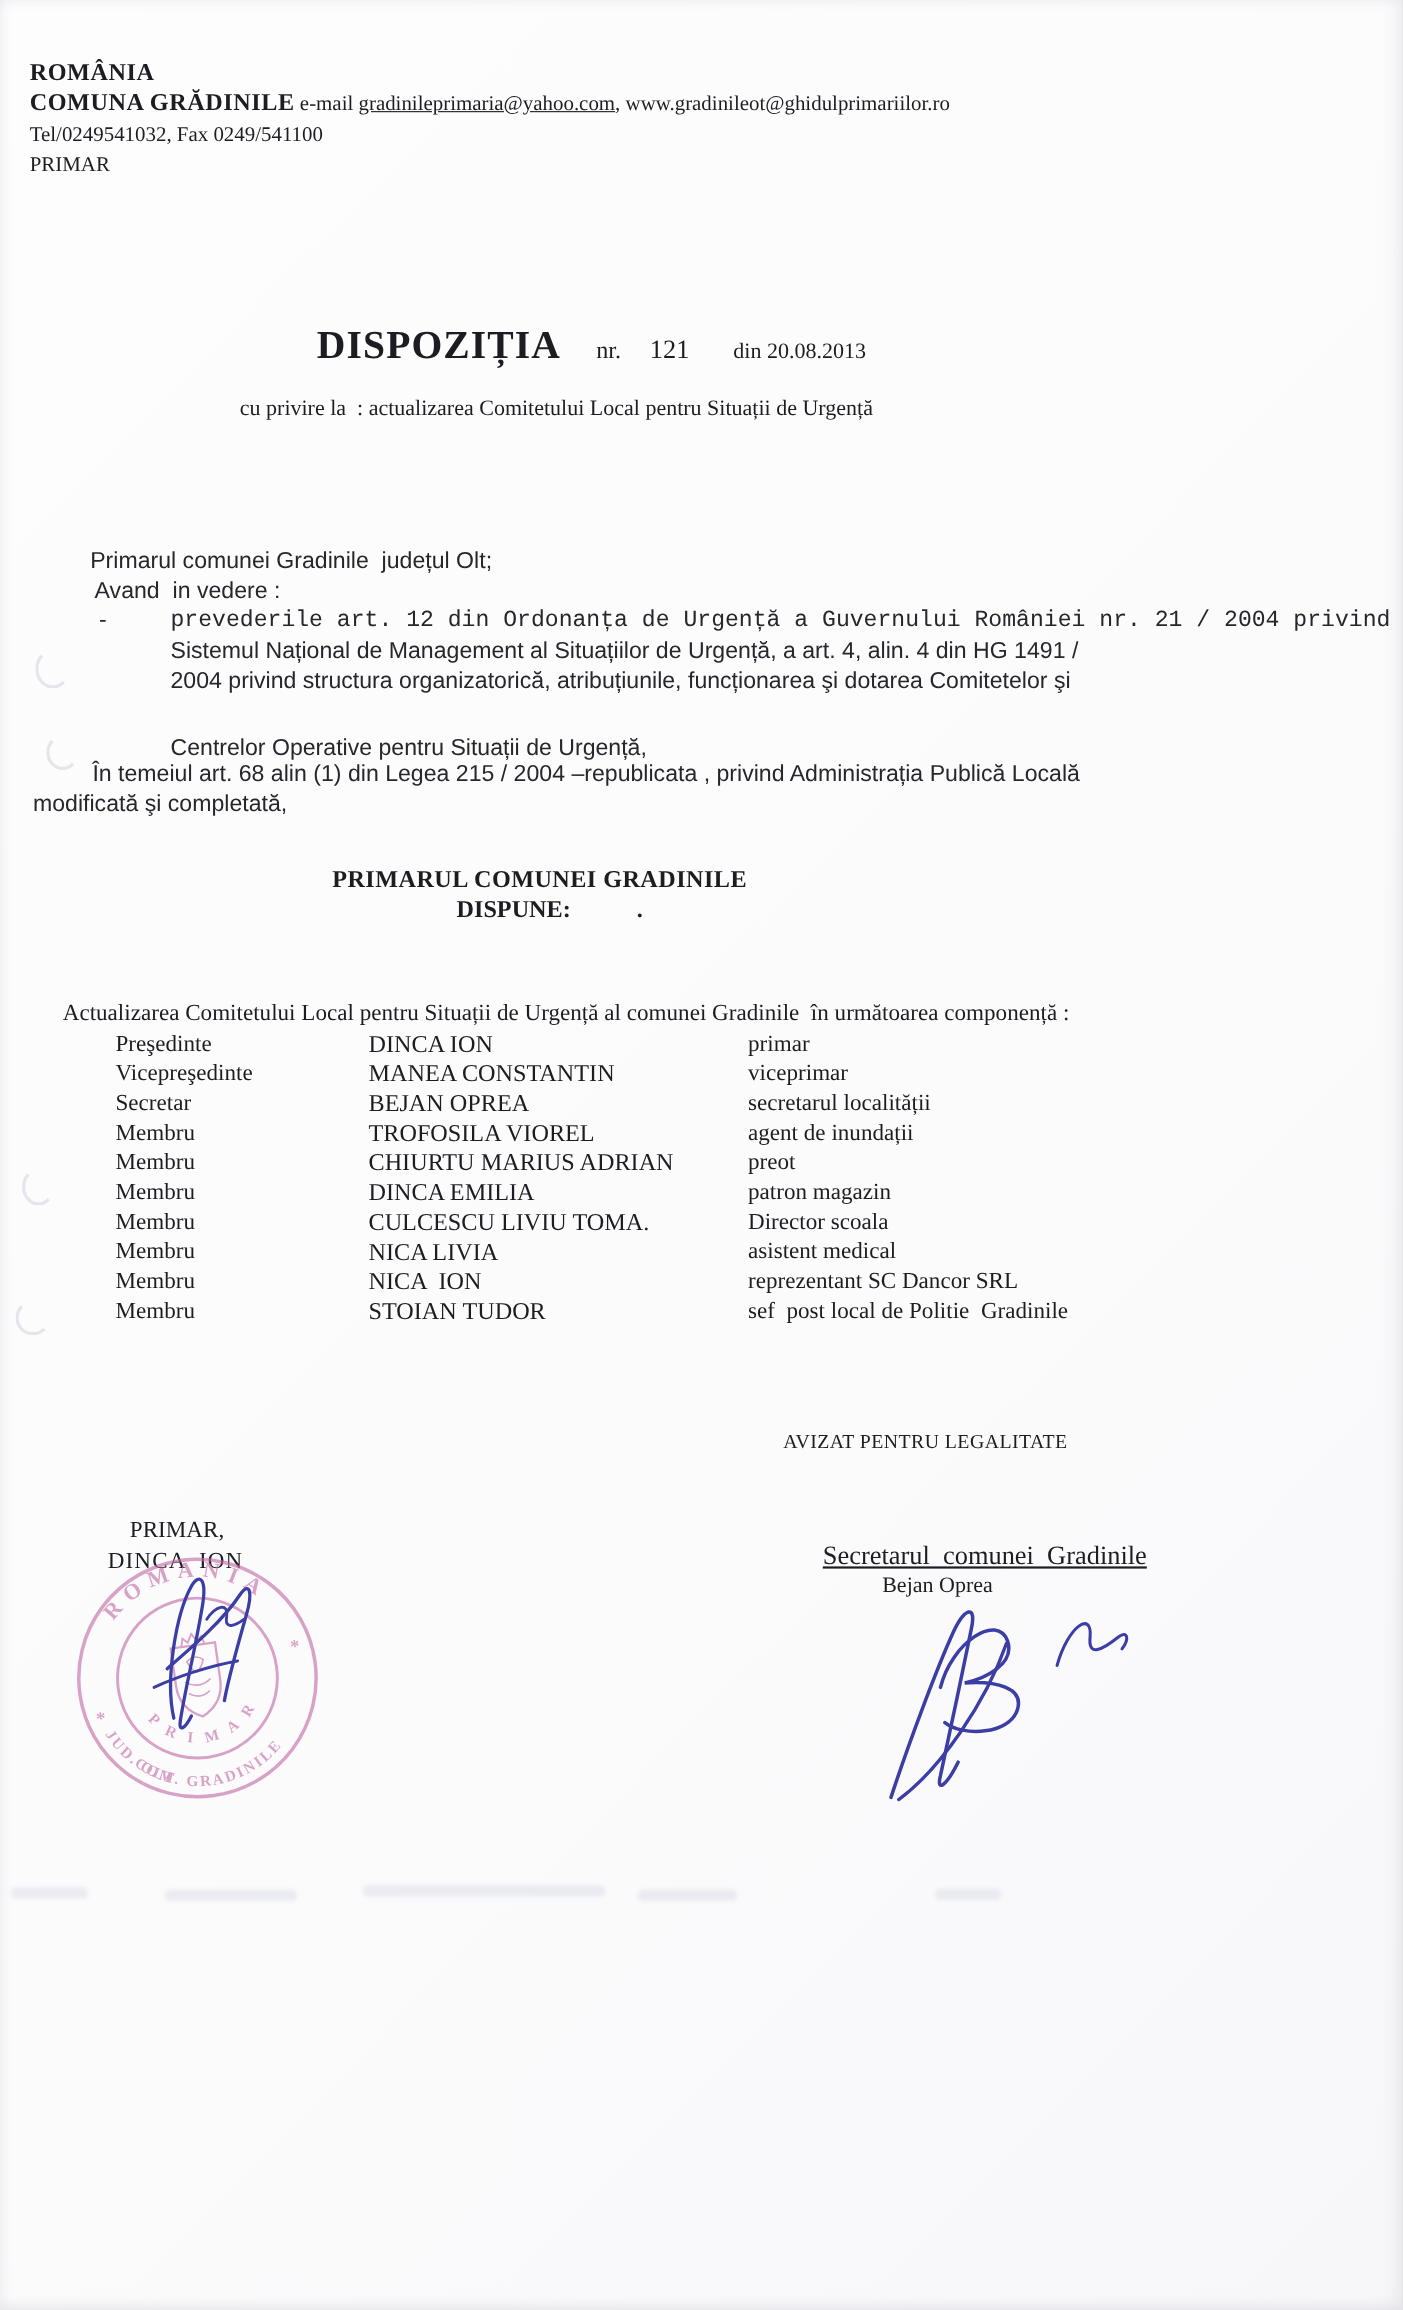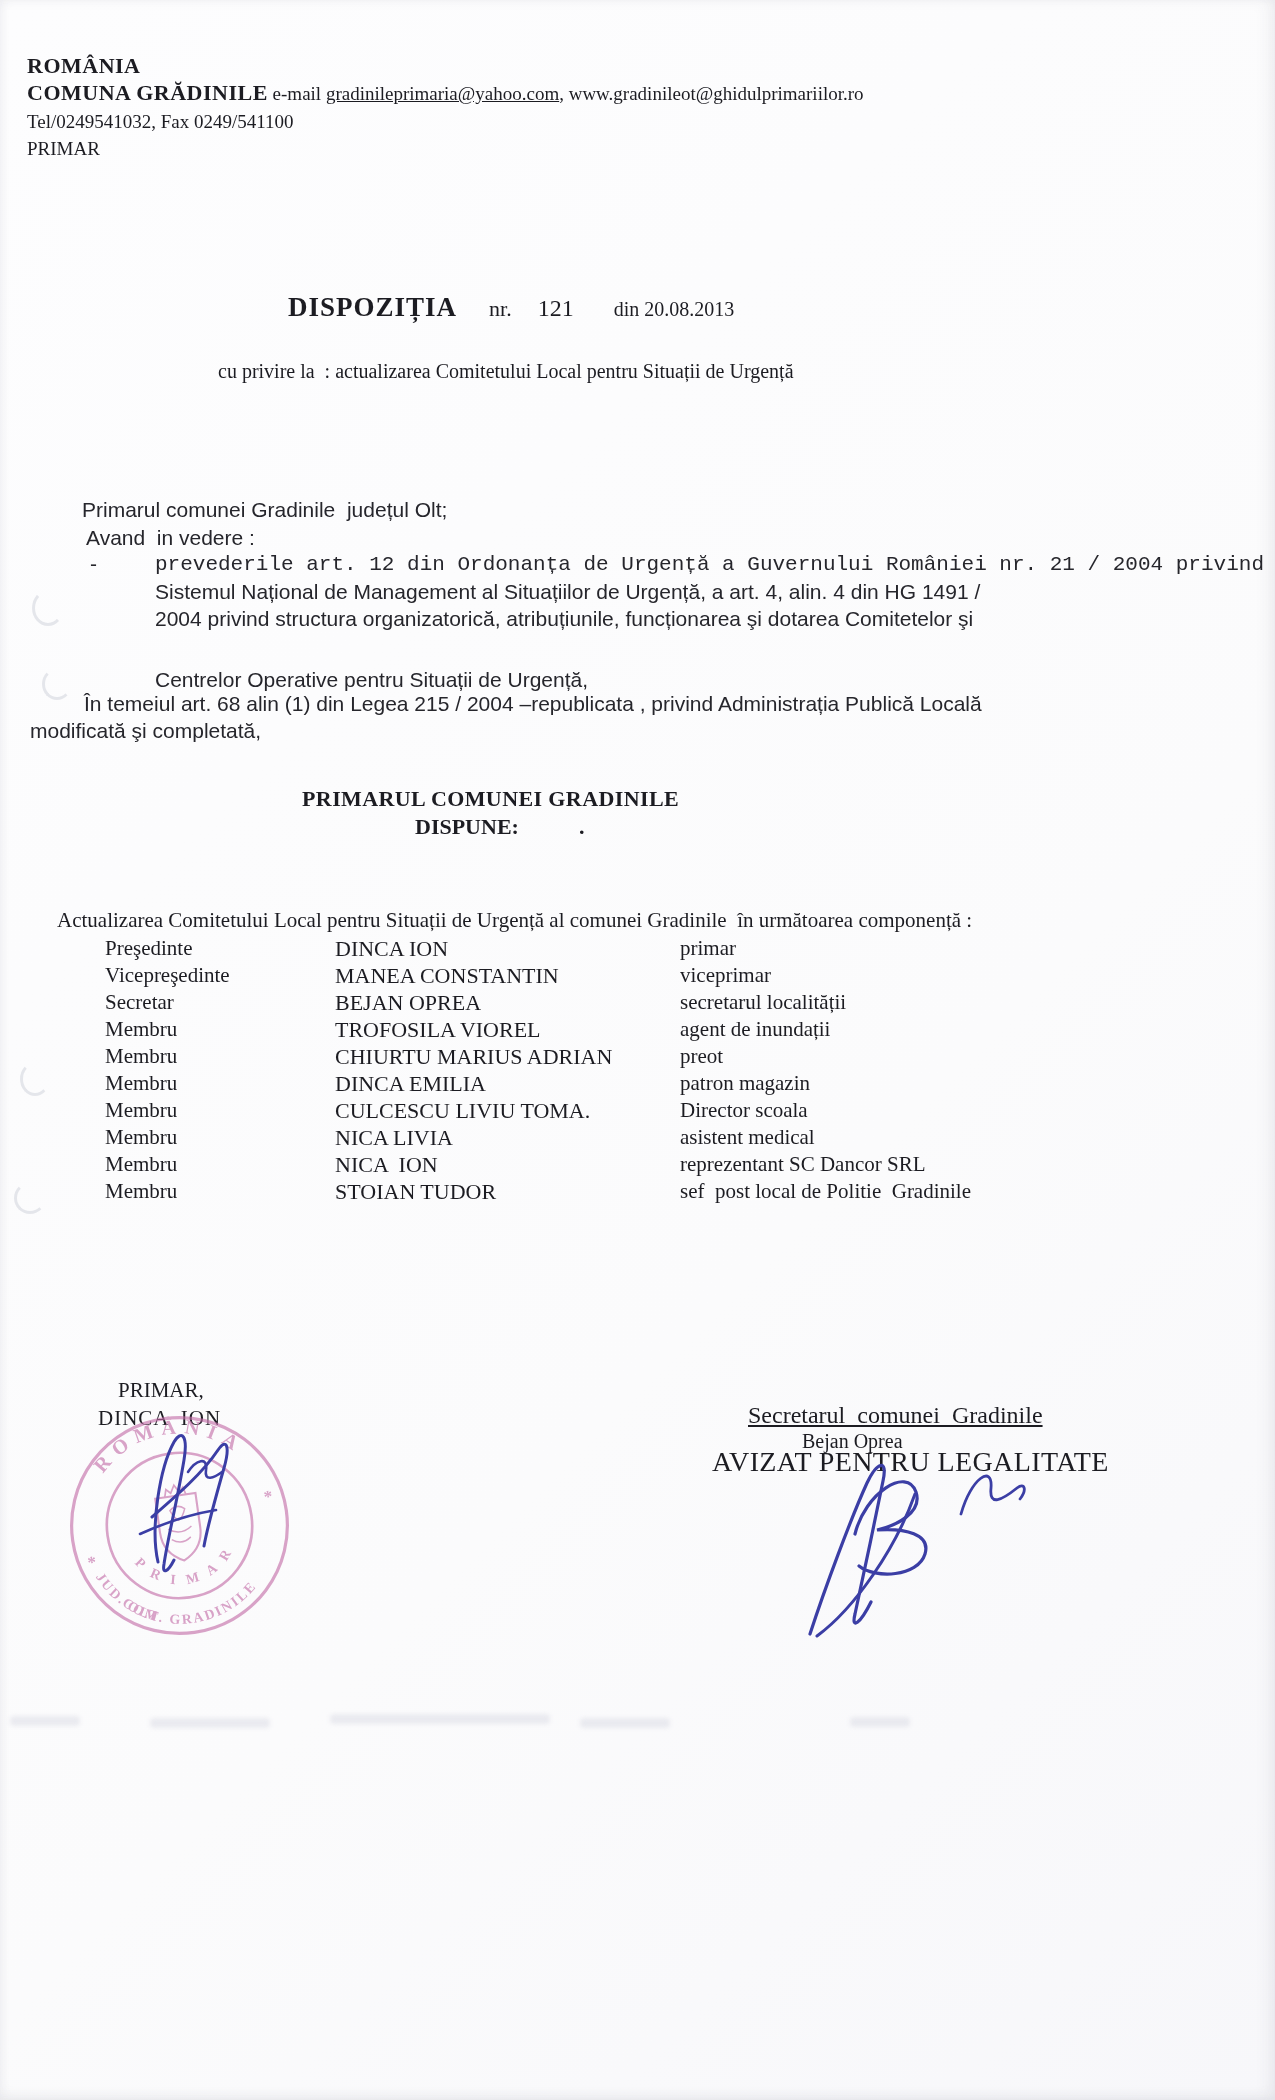--- a/index.html
+++ b/index.html
@@ -18,21 +18,21 @@
   .sans{font-family:"Liberation Sans", sans-serif;}
 
   
   .hdr{left:27px;top:52px;line-height:27px;}
   .hdr .big{font-size:22px;font-weight:bold;letter-spacing:.5px;}
   .hdr .norm{font-size:19px;}
   .hdr .email{text-decoration:underline;}
 
   
   .title-row{left:288px;top:292px;display:flex;align-items:baseline;}
-  .title-main{font-size:27px;font-weight:bold;letter-spacing:1px;}
+  .title-main{font-size:36px;font-weight:bold;letter-spacing:1px;}
   .title-nr{font-size:22px;margin-left:32px;}
   .title-num{font-size:24px;margin-left:26px;}
   .title-date{font-size:20px;margin-left:40px;}
 
   .subject{left:218px;top:360px;font-size:20px;}
 
   
   .body-sans{font-size:21px;color:#26262c;}
   .p1{left:82px;top:498px;}
   .p2{left:86px;top:526px;}
@@ -53,21 +53,21 @@
   
   .committee{left:0;top:936px;}
   .crow{position:absolute;white-space:pre;font-size:22px;height:27px;}
   .crow .role{position:absolute;left:105px;font-size:21px;}
   .crow .name{position:absolute;left:335px;}
   .crow .pos{position:absolute;left:680px;font-size:21px;}
 
   
   .sig-left-title{left:118px;top:1378px;font-size:21px;}
   .sig-left-name{left:98px;top:1406px;font-size:21px;letter-spacing:1px;}
-  .sig-right-title{left:712px;top:1446px;font-size:28px;letter-spacing:.4px;}
+  .sig-right-title{left:712px;top:1300px;font-size:18px;letter-spacing:.4px;}
   .sig-right-sub{left:748px;top:1402px;font-size:24px;text-decoration:underline;}
   .sig-right-name{left:802px;top:1430px;font-size:20px;}
 
   .stamp-wrap{left:62px;top:1408px;width:235px;height:235px;opacity:.62;transform:rotate(-8deg);}
   .ink{stroke:#c36da8;fill:none;}
   .ink-text{fill:#c36da8;stroke:none;font-family:"Liberation Serif",serif;}
   .pen{stroke:#3b3ea5;fill:none;stroke-linecap:round;}
 
   
   .curl{border:3px solid #c9ccd6;border-radius:50%;border-top-color:transparent;border-right-color:transparent;opacity:.45;}

